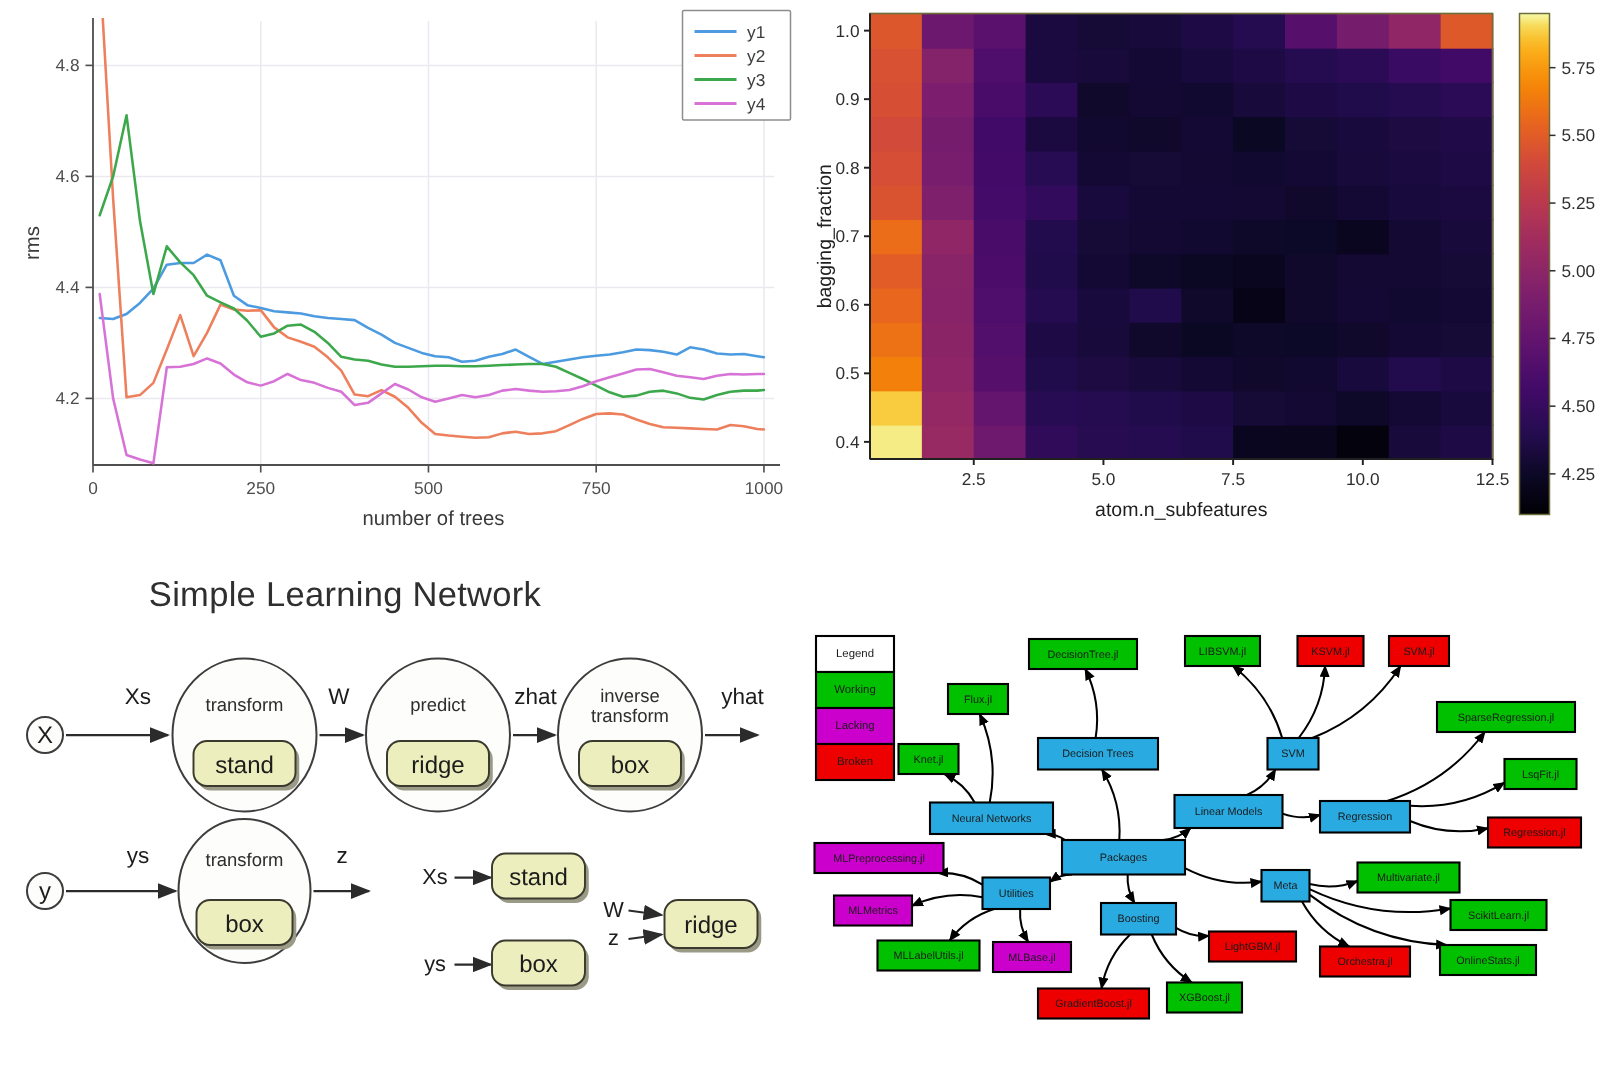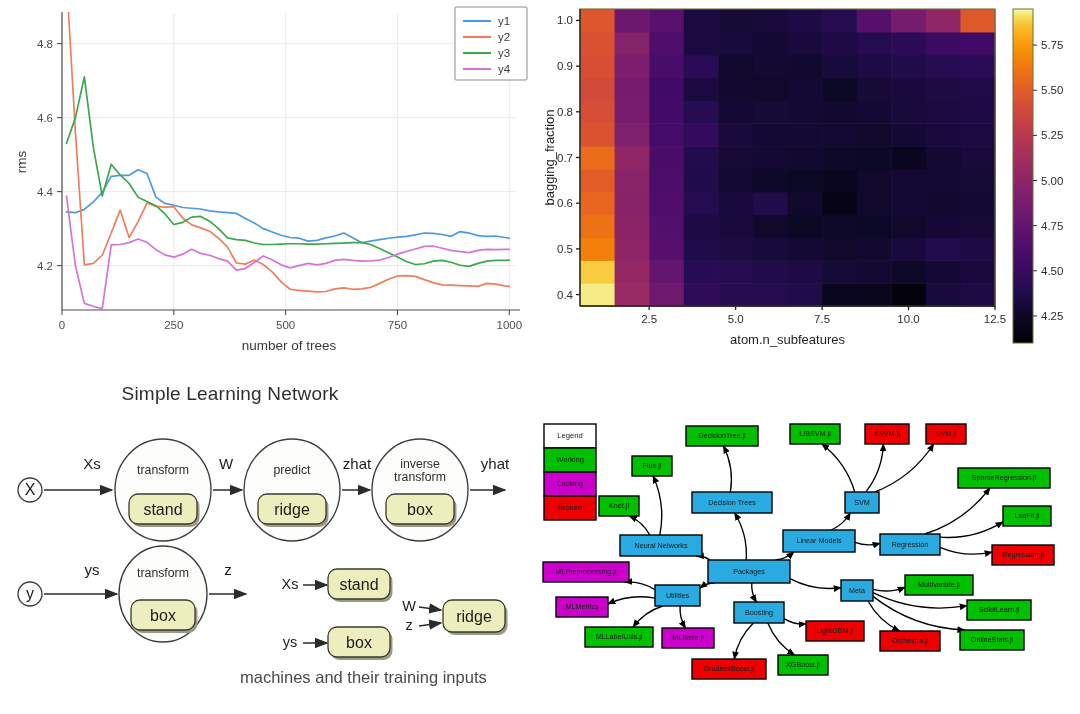--- a/index.html
+++ b/index.html
@@ -23,21 +23,21 @@
   
   #panel-heat{left:540px;top:0;width:540px;height:357px;}
   .hm-tick-text{font-size:11.5px;fill:#2e2e2e;font-family:"Liberation Sans",sans-serif;}
   .hm-axis-title{font-size:13px;fill:#1f1f1f;font-family:"Liberation Sans",sans-serif;}
   .hm-frame{fill:none;stroke:#6e6e3a;stroke-width:1.1;}
   .hm-spine{stroke:#202020;stroke-width:1.3;fill:none;}
 
   
   #panel-net{left:0;top:357px;width:540px;height:357px;}
   .net-title{position:absolute;left:0;top:26px;width:460px;text-align:center;
-             font-size:19px;color:#2f2f2f;font-family:"Liberation Sans",sans-serif;letter-spacing:.2px;}
+             font-size:23px;color:#2f2f2f;font-family:"Liberation Sans",sans-serif;letter-spacing:.2px;}
   .net-caption{position:absolute;left:240px;top:668px;width:300px;text-align:left;
                font-size:16.5px;color:#4a4a4a;font-family:"Liberation Sans",sans-serif;}
   .nd-circle{fill:#fdfdfb;stroke:#3d3d3d;stroke-width:1.35;}
   .nd-node{fill:#edeebd;stroke:#3a3a2e;stroke-width:1.3;}
   .nd-node-shadow{fill:#9a9a86;}
   .nd-op{font-size:12.3px;fill:#2e2e2e;font-family:"Liberation Sans",sans-serif;text-anchor:middle;}
   .nd-name{font-size:16px;fill:#1c1c1c;font-family:"Liberation Sans",sans-serif;text-anchor:middle;}
   .nd-edge-label{font-size:15px;fill:#1c1c1c;font-family:"Liberation Sans",sans-serif;}
   .nd-src{font-size:14.5px;fill:#1c1c1c;font-family:"Liberation Sans",sans-serif;text-anchor:middle;}
   .nd-arrow{stroke:#2b2b2b;stroke-width:1.5;fill:none;}
@@ -413,21 +413,20 @@
         <text x="359" y="291" class="nd-name">box</text>
         <text x="409" y="254" class="nd-src">W</text>
         <text x="409" y="273" class="nd-src">z</text>
         <line x1="419" y1="250" x2="441" y2="253" class="nd-arrow" marker-end="url(#arrNet)"></line>
         <line x1="419" y1="269" x2="441" y2="266" class="nd-arrow" marker-end="url(#arrNet)"></line>
         <rect x="445.5" y="246" width="62" height="32" rx="9" ry="9" class="nd-node-shadow"></rect>
         <rect x="443" y="243" width="62" height="32" rx="9" ry="9" class="nd-node"></rect>
         <text x="474" y="265" class="nd-name">ridge</text>
       </svg>
   </div>
-  <div class="net-caption">machines and their training inputs</div>
 
   <div class="panel" id="panel-pkg">
     <svg width="540" height="314" id="svg-pkg">
         <defs>
           <marker id="arrPkg" markerWidth="6" markerHeight="5" refX="5.4" refY="2.5" orient="auto" markerUnits="strokeWidth">
             <path d="M0,0 L6,2.5 L0,5 Z" fill="#000"></path>
           </marker>
         </defs>
         <g>
           <path d="M206.2,160.0 Q207.9,134.6 194.6,113.0" class="pk-edge" marker-end="url(#arrPkg)"></path>

